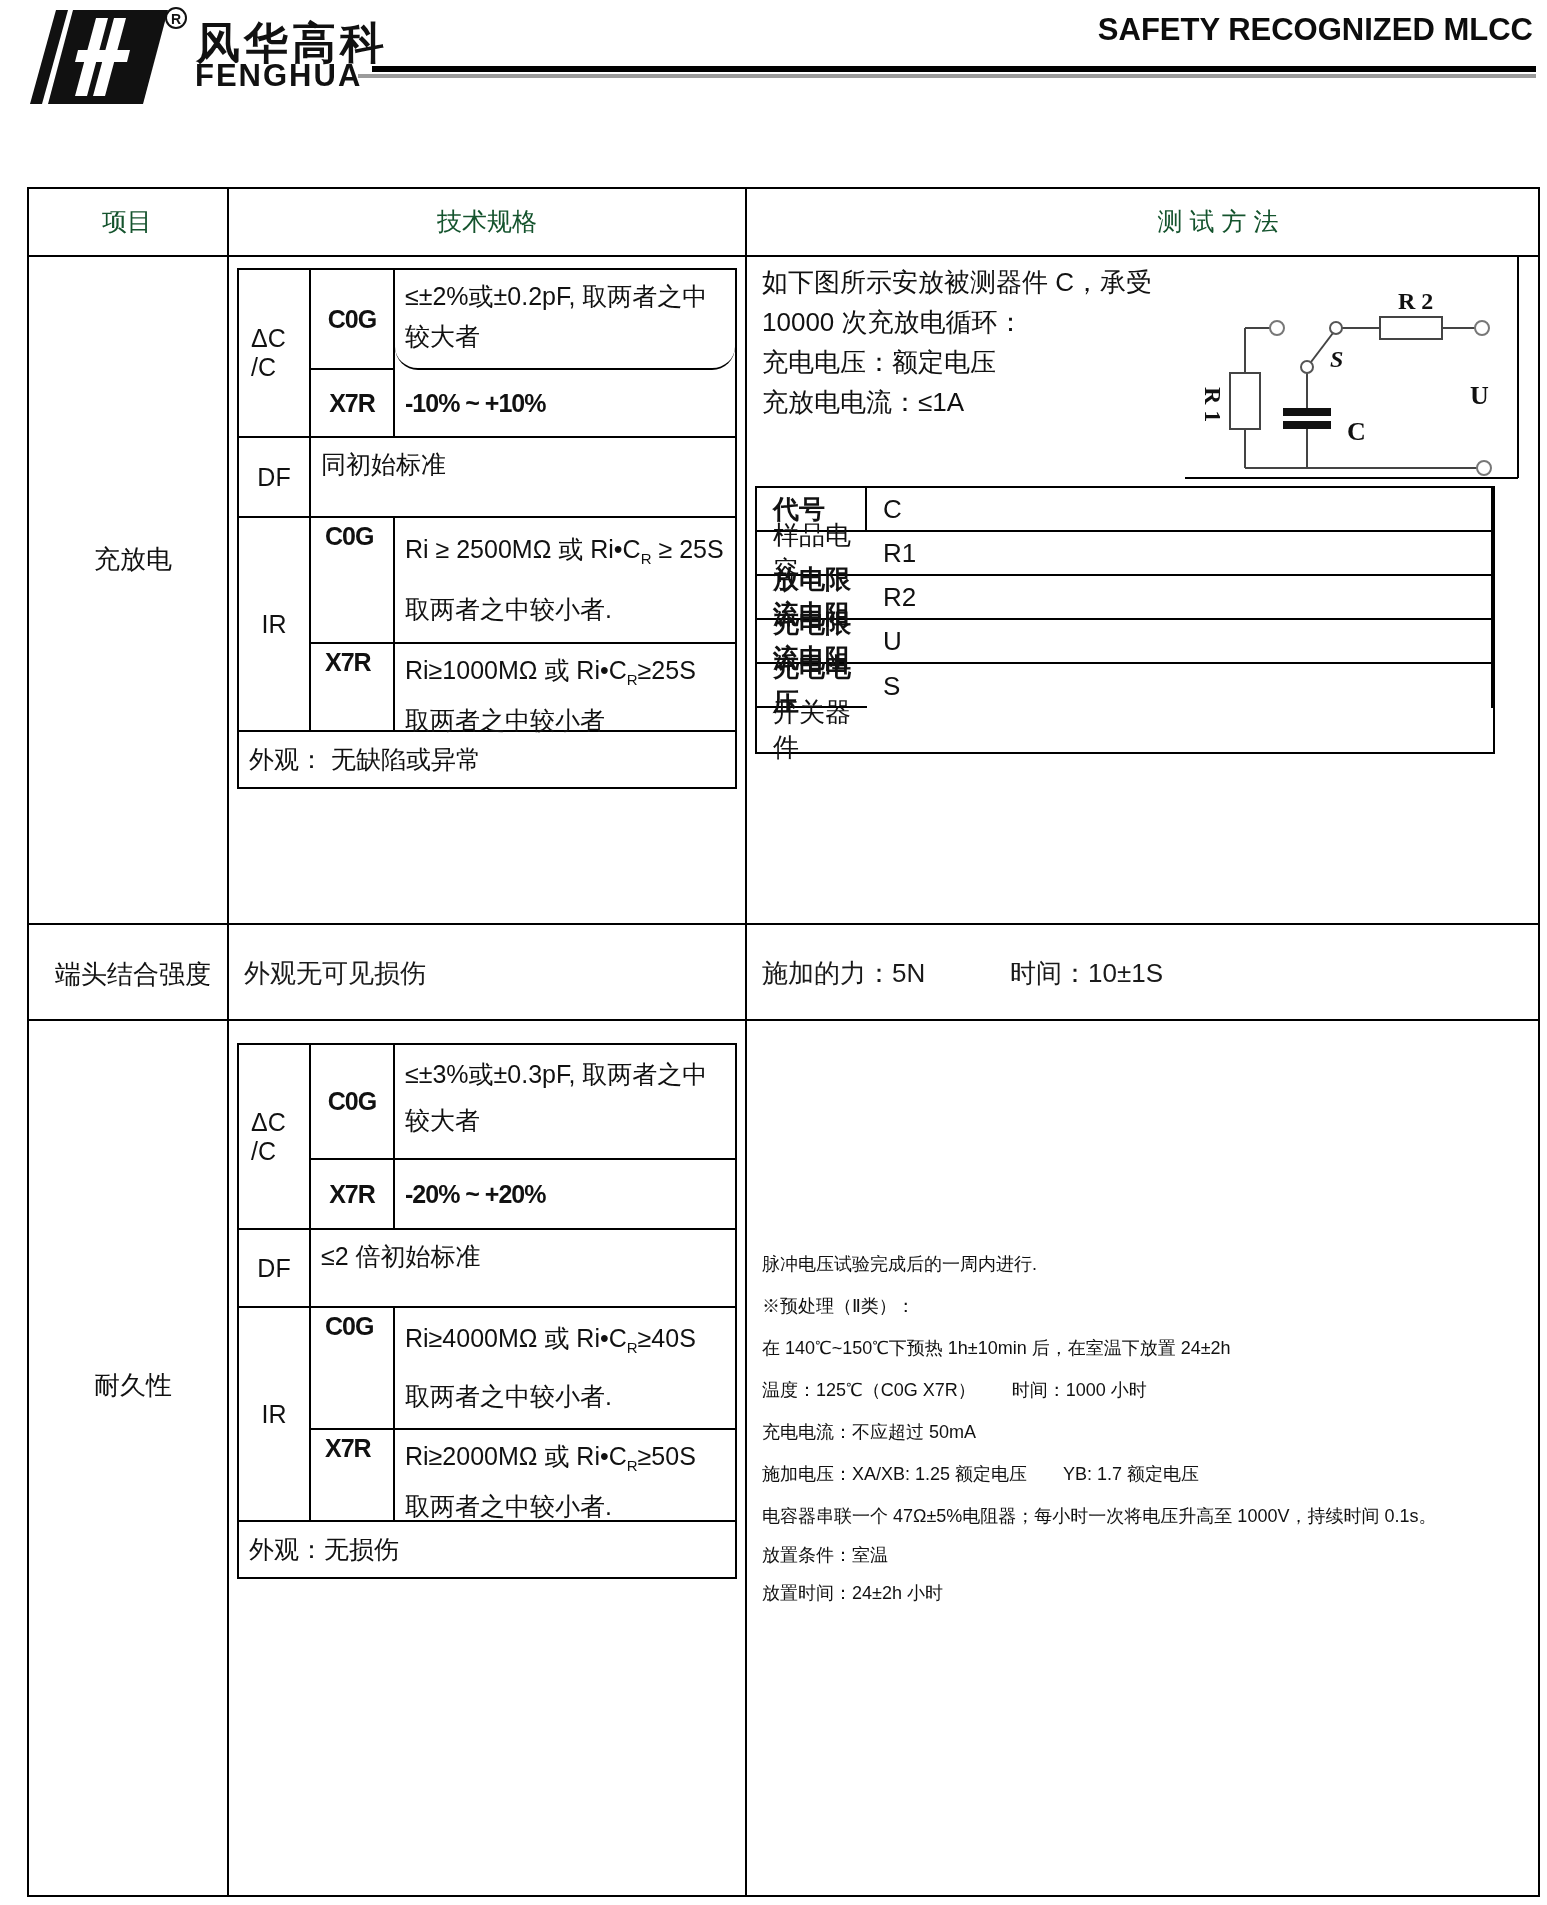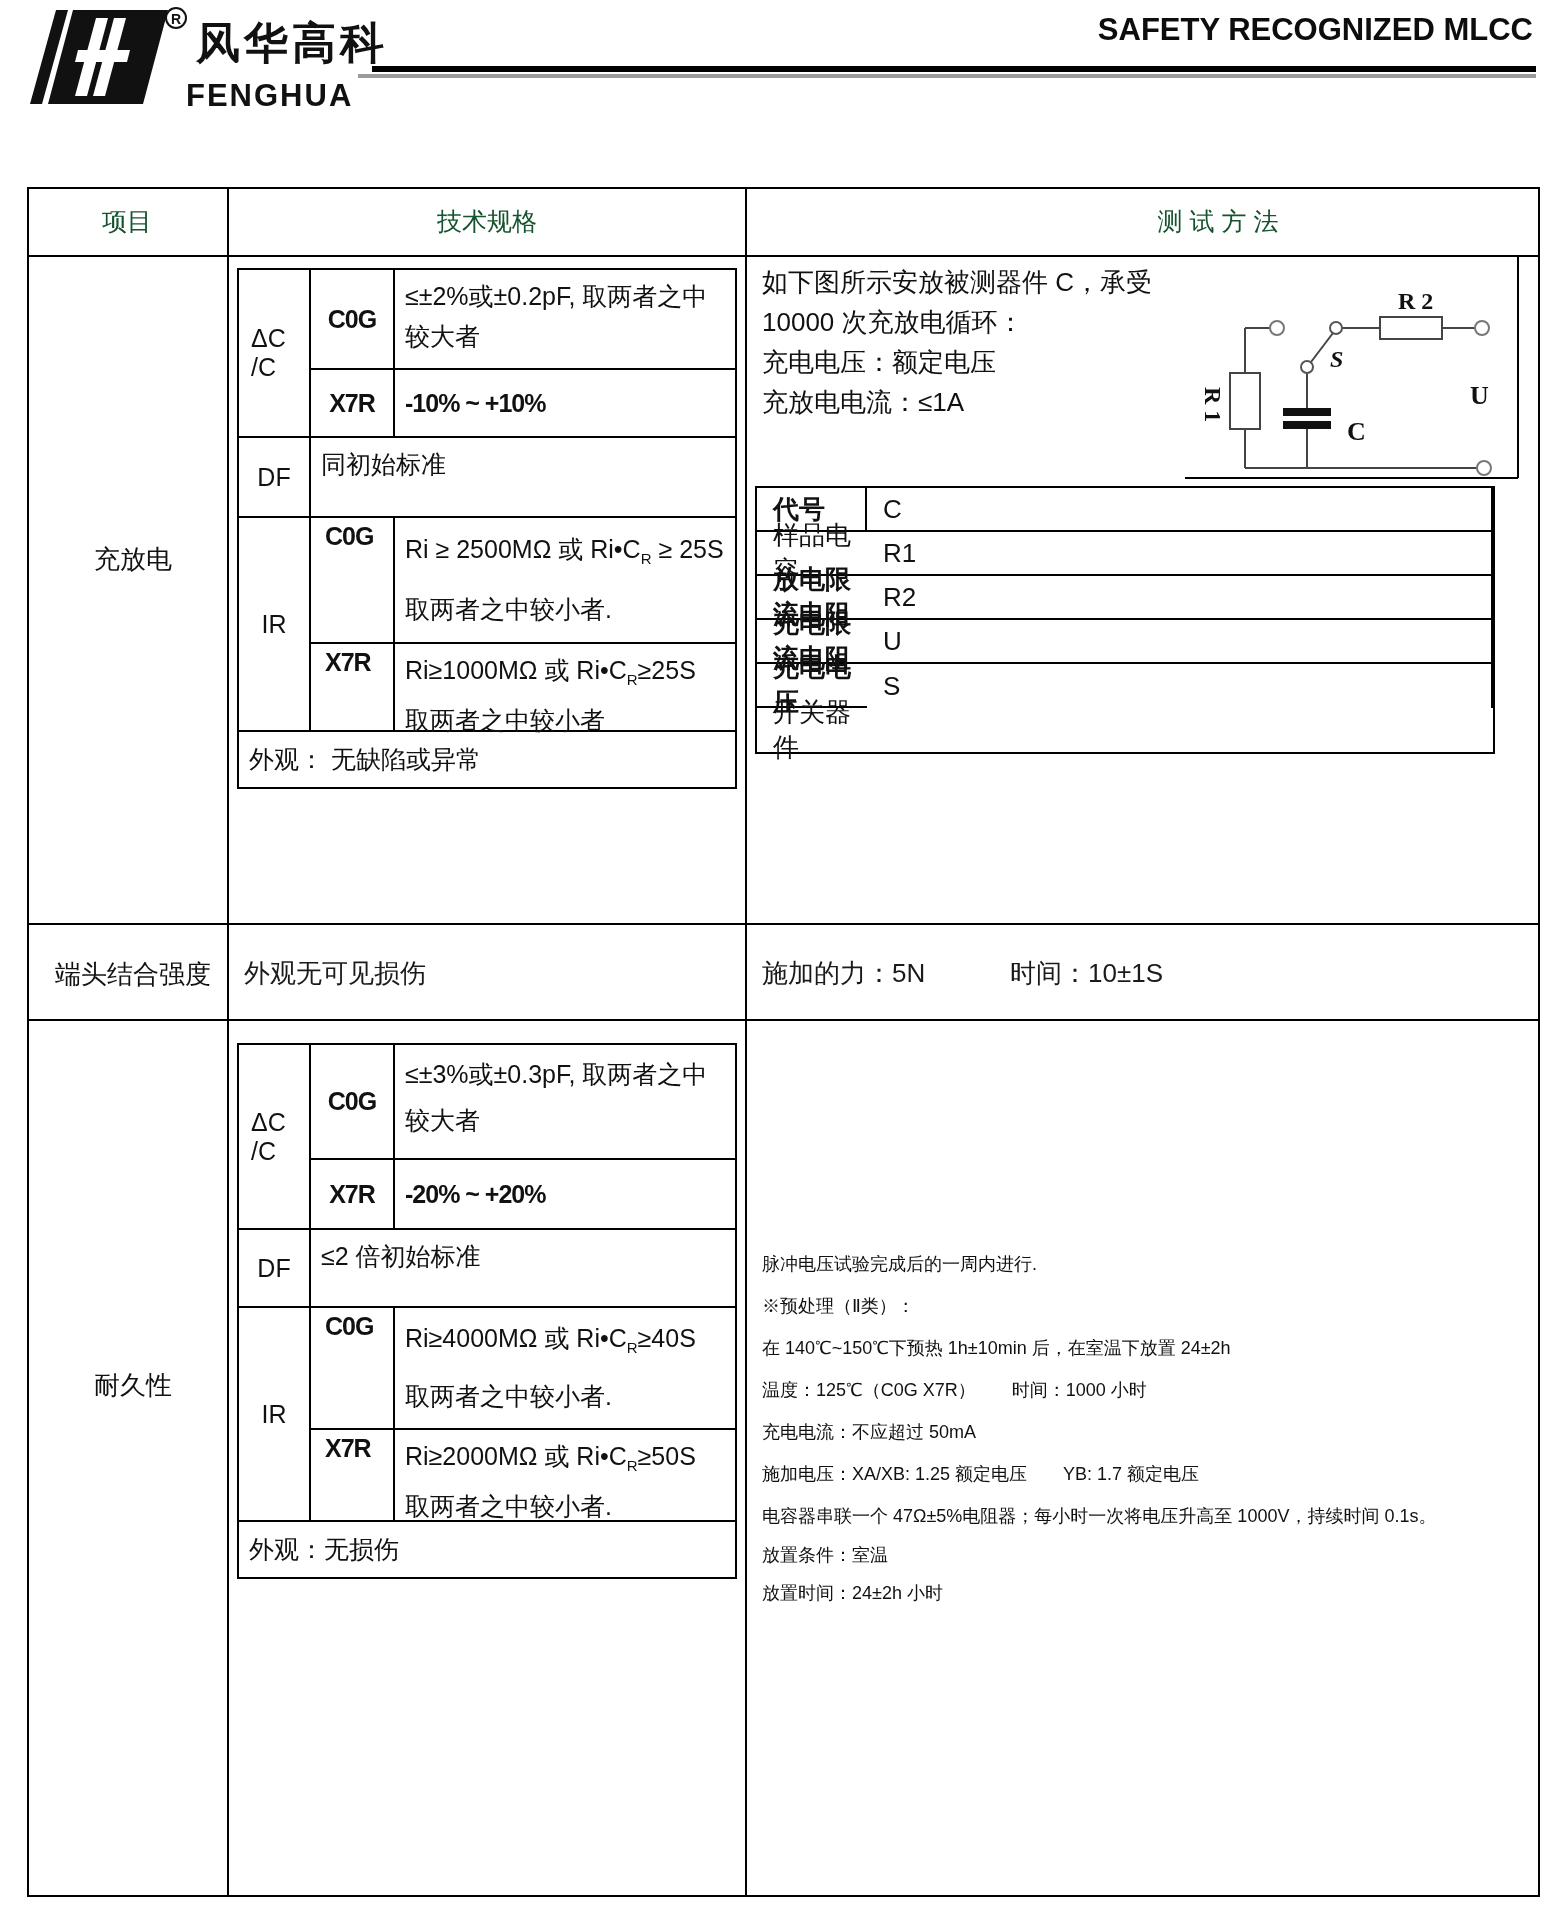--- a/index.html
+++ b/index.html
@@ -57,21 +57,21 @@
   <svg class="abs" style="left:18px; top:4px;" width="170" height="104" viewBox="0 0 170 104">
     <polygon points="30,100 55,6 150,6 125,100" fill="#111"></polygon>
     <polygon points="12,100 38,6 50,6 24,100" fill="#111"></polygon>
     <polygon points="60,46 112,46 109,58 57,58" fill="#fff"></polygon>
     <polygon points="78,14 90,14 69,92 57,92" fill="#fff"></polygon>
     <polygon points="96,14 108,14 87,92 75,92" fill="#fff"></polygon>
     <circle cx="158" cy="14" r="10" fill="none" stroke="#111" stroke-width="2"></circle>
     <text x="158" y="20" text-anchor="middle" font-size="14" font-weight="bold" fill="#111">R</text>
   </svg>
   <div class="abs brand-cn" style="left:196px; top:14px;font-family:Liberation Serif, serif;">风华高科</div>
-  <div class="abs brand-en" style="left:186px; top:58px;margin-top:20px;">FENGHUA</div>
+  <div class="abs brand-en" style="left:195px; top:58px;">FENGHUA</div>
   <div class="abs doc-title" style="left:860px; top:12px; width:673px;">SAFETY RECOGNIZED MLCC</div>
   <div class="abs rule-b" style="left:372px; top:66px; width:1164px; height:6px;"></div>
   <div class="abs rule-g" style="left:358px; top:74px; width:1178px; height:4px;"></div>
 
   <div class="abs frame" style="left:27px; top:187px; width:1513px; height:1710px;"></div>
   <div class="abs vline" style="left:227px; top:187px; width:2px; height:1710px;"></div>
   <div class="abs vline" style="left:745px; top:187px; width:2px; height:1710px;"></div>
   <div class="abs hline" style="left:27px; top:255px; width:1513px; height:2px;"></div>
   <div class="abs hline" style="left:27px; top:923px; width:1513px; height:2px;"></div>
   <div class="abs hline" style="left:27px; top:1019px; width:1513px; height:2px;"></div>
@@ -84,21 +84,21 @@
   <div class="abs item-label" style="left:27px; top:957px;">端头结合强度</div>
   <div class="abs item-label" style="left:27px; top:1368px;">耐久性</div>
 
   <div class="abs igrid" style="left:237px; top:268px; grid-template-columns:72px 84px 340px;
               grid-template-rows:100px 68px 80px 126px 88px 55px;">
     <div class="br bb vmid lbl" style="grid-row:1/3; grid-column:1;">
       <div><span>ΔC</span><br>
            <span>/C</span></div>
     </div>
     <div class="br bb flexc typ" style="grid-row:1; grid-column:2;">C0G</div>
-    <div class="bb cell-pad" style="grid-row:1; grid-column:3;">≤±2%或±0.2pF, 取两者之中较大者</div>
+    <div class="bb cell-pad" style="grid-row:1; grid-column:3;border-radius:23px;">≤±2%或±0.2pF, 取两者之中较大者</div>
     <div class="br bb flexc typ" style="grid-row:2; grid-column:2;">X7R</div>
     <div class="bb vmid pct" style="grid-row:2; grid-column:3; padding-left:10px;">-10% ~ +10%</div>
     <div class="br bb flexc" style="grid-row:3; grid-column:1;">DF</div>
     <div class="bb cell-pad" style="grid-row:3; grid-column:2/4;">同初始标准</div>
     <div class="br bb flexc" style="grid-row:4/6; grid-column:1;">IR</div>
     <div class="br bb typ" style="grid-row:4; grid-column:2; padding:4px 0 0 14px;">C0G</div>
     <div class="bb cell-pad lh50" style="grid-row:4; grid-column:3;">
       <span>Ri ≥ 2500MΩ 或  Ri•C</span><sub>R</sub><span> ≥ 25S 取两者之中较小者.</span>
     </div>
     <div class="br bb typ" style="grid-row:5; grid-column:2; padding:4px 0 0 14px;">X7R</div>

